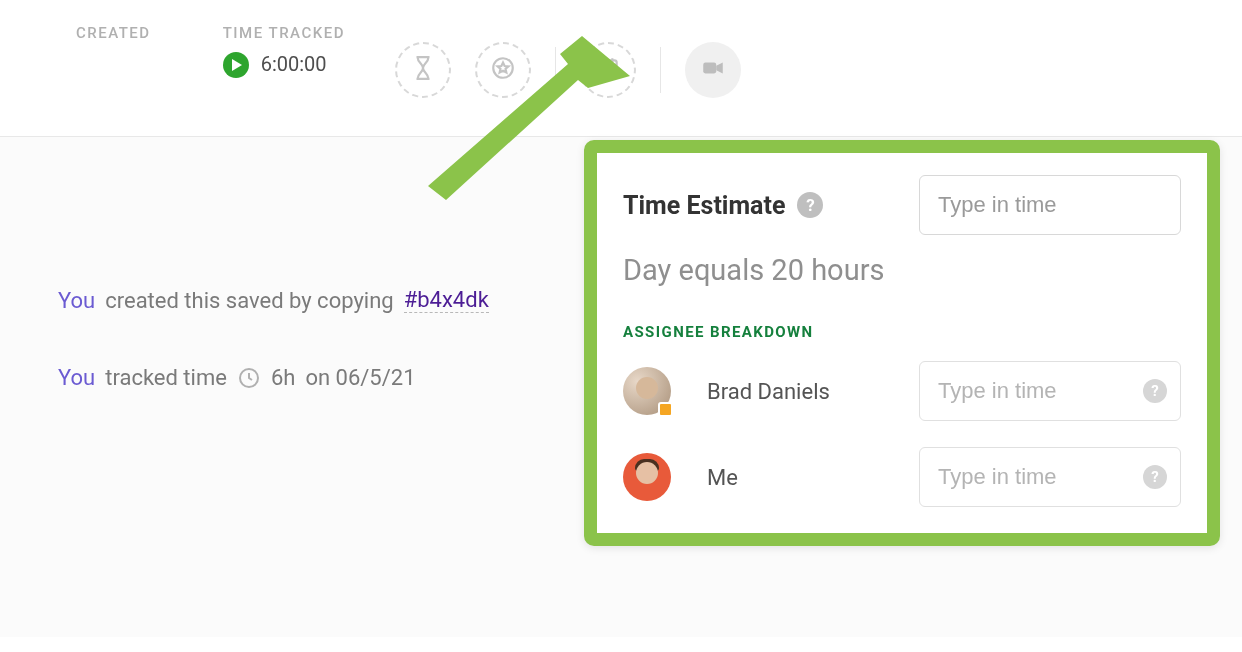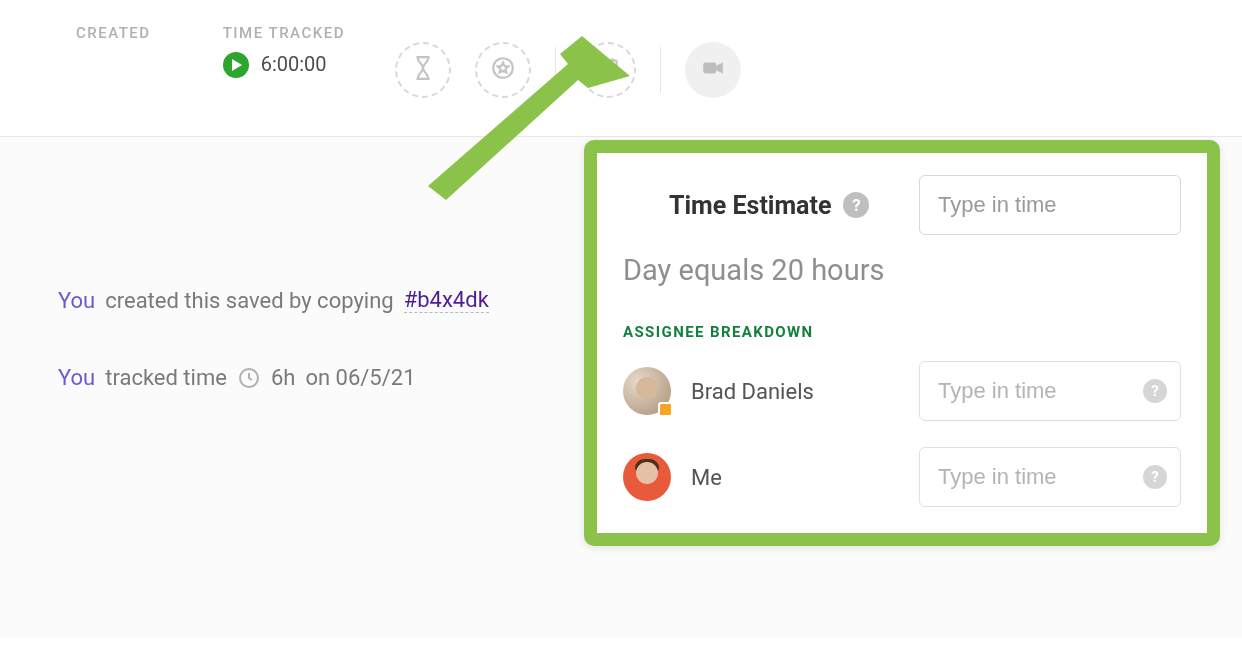--- a/index.html
+++ b/index.html
@@ -130,21 +130,20 @@
     border-radius: 10px;
     background: #fff;
     box-shadow: 0 2px 8px rgba(0,0,0,0.1);
   }
   .popover-inner { padding: 22px 26px 0 26px; }
   .pop-head-row {
     display: flex;
     align-items: center;
     justify-content: space-between;
     gap: 20px;
-    margin-left: 46px;
   }
   .pop-title-wrap {
     display: flex;
     align-items: center;
     gap: 12px;
   }
   .pop-title {
     font-size: 25px;
     font-weight: 700;
     color: #333;
@@ -195,21 +194,21 @@
   }
   .assignee-row {
     display: flex;
     align-items: center;
     justify-content: space-between;
     margin-bottom: 26px;
   }
   .assignee-left {
     display: flex;
     align-items: center;
-    gap: 20px;
+    gap: 36px;
   }
   .avatar {
     width: 48px; height: 48px;
     border-radius: 50%;
     position: relative;
     flex-shrink: 0;
   }
   .avatar-bg1 { background: radial-gradient(circle at 30% 30%, #e8d8c8, #a89078); }
   .avatar-bg2 { background: #e85a3a; }
   .avatar-face {

